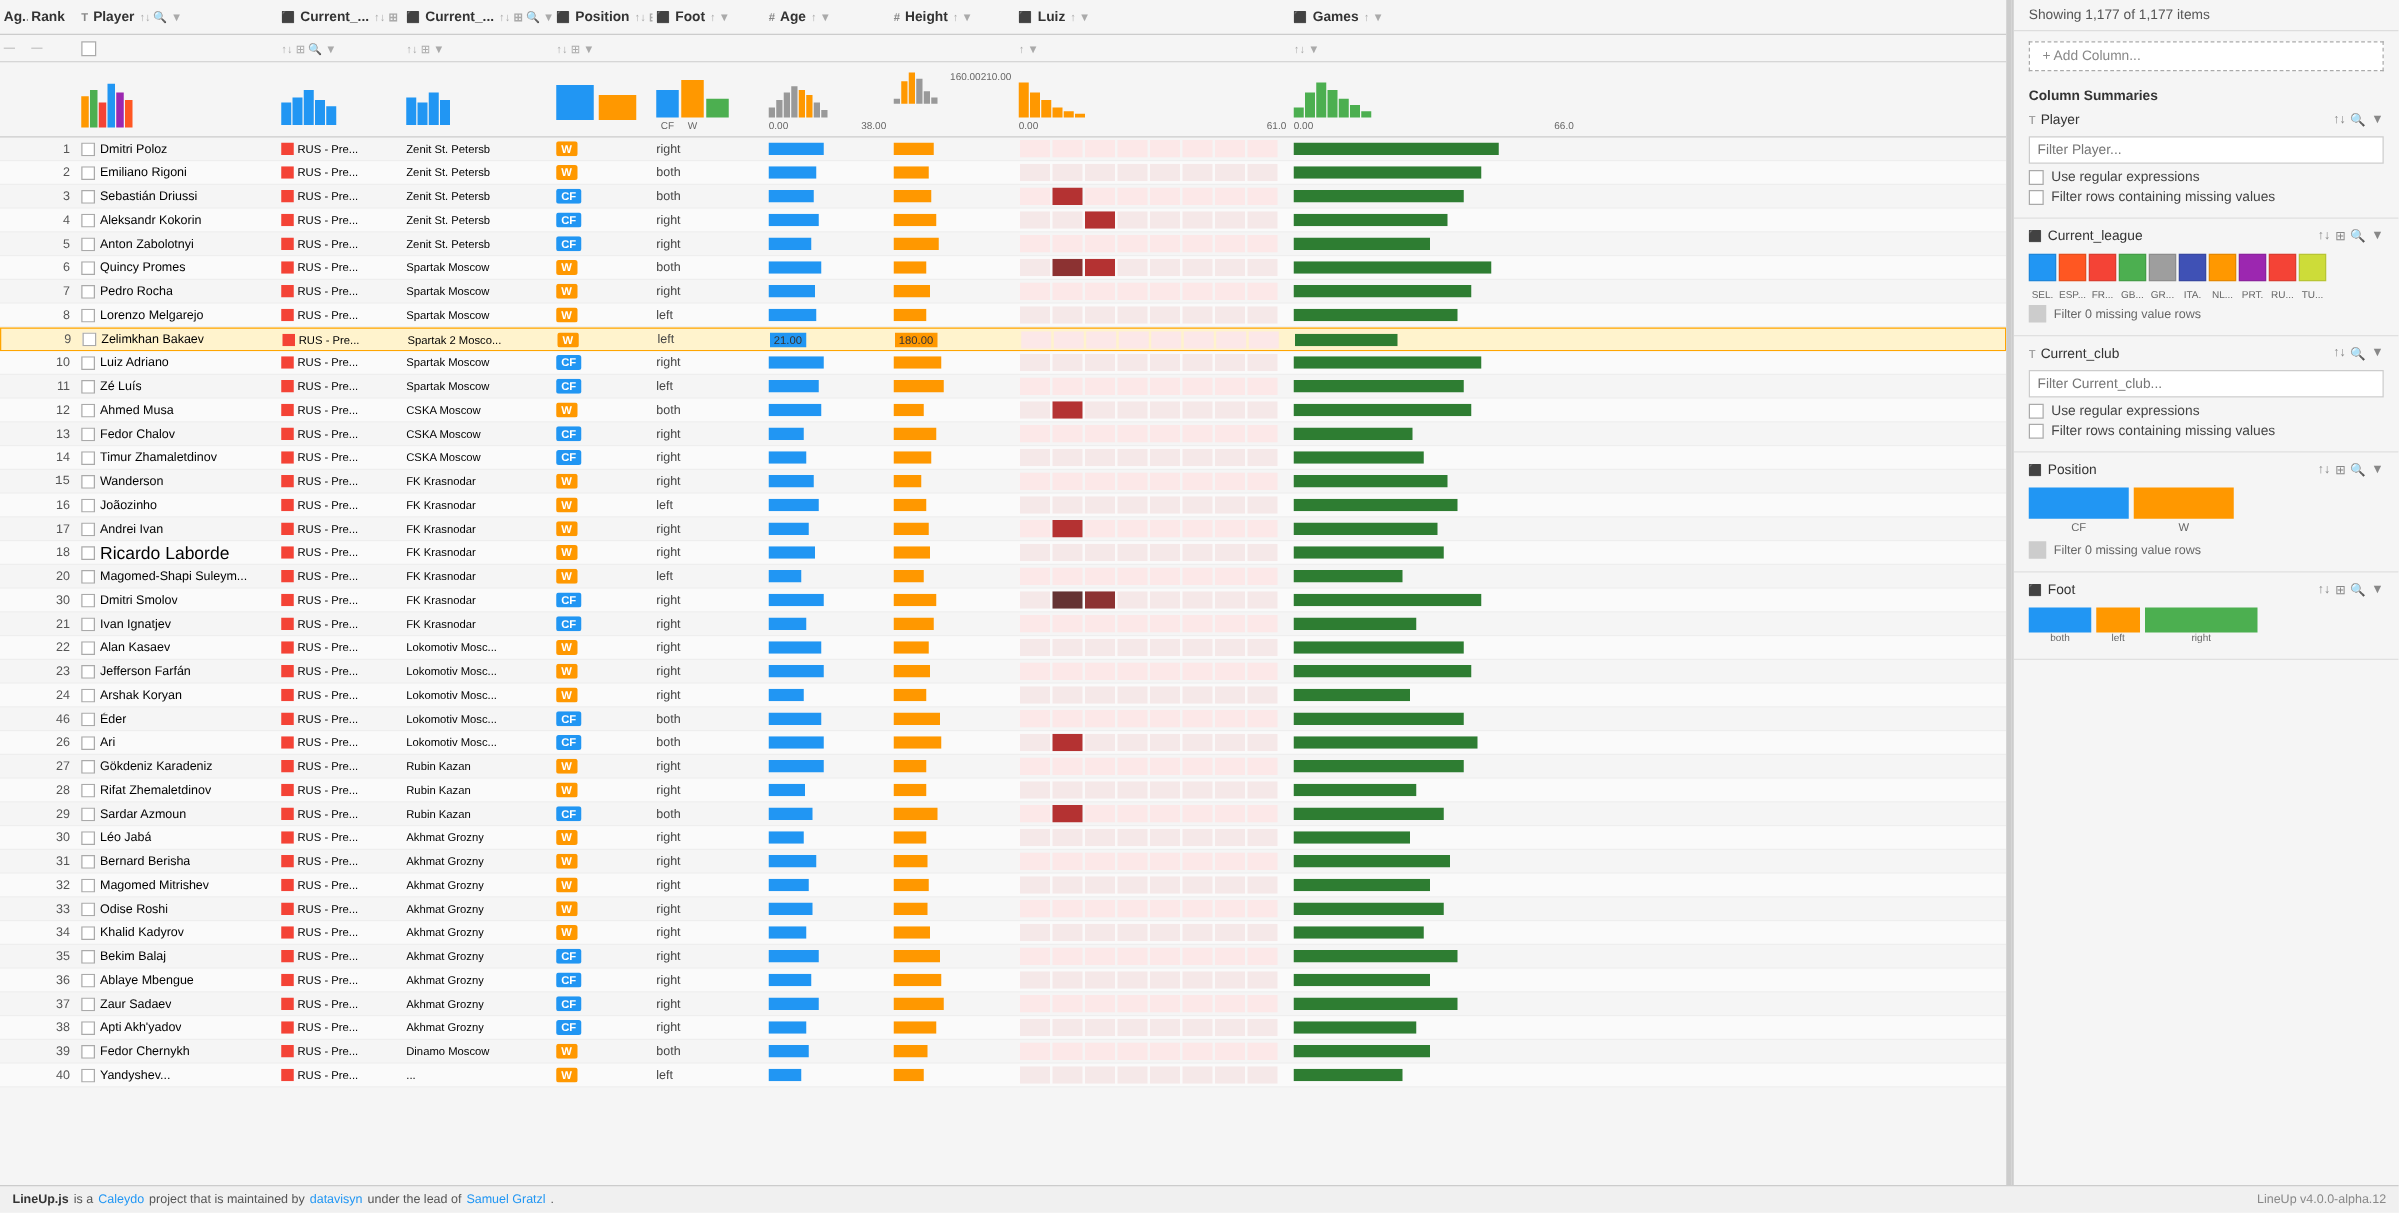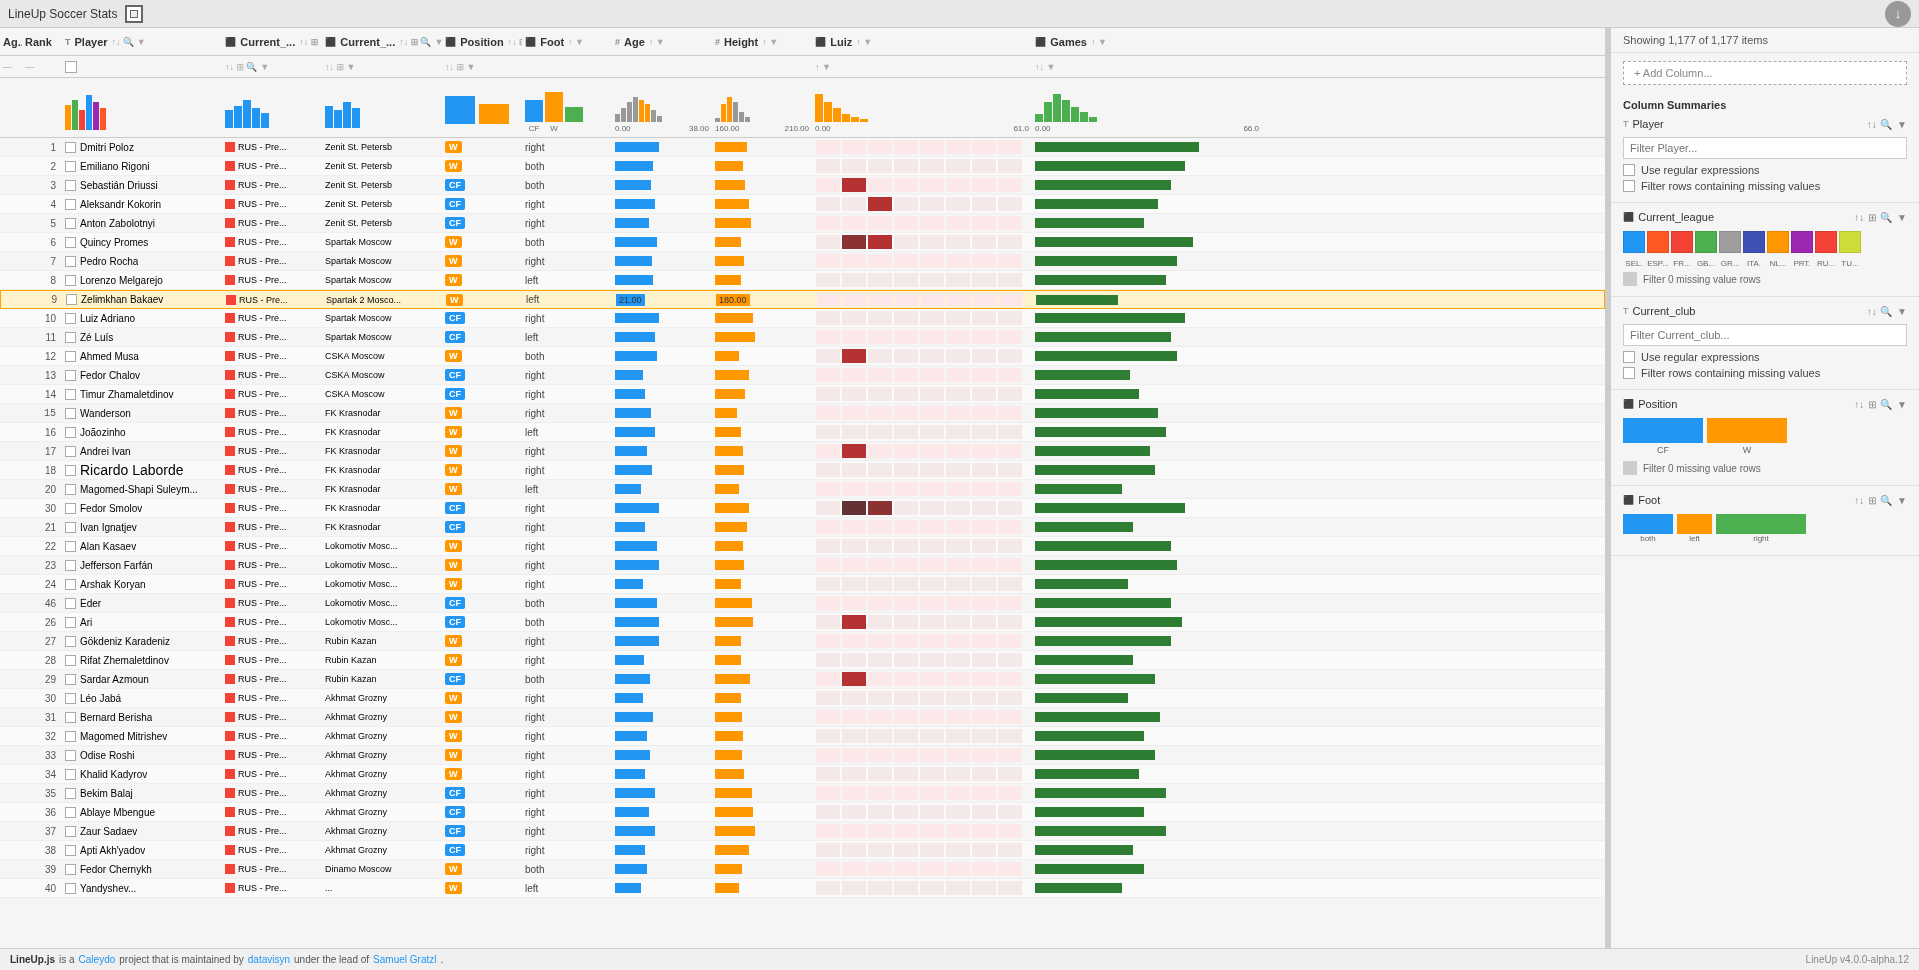--- a/index.html
+++ b/index.html
@@ -100,27 +100,20 @@
     .footer a { color: #2196F3; text-decoration: none; }
 
     
     .resize-handle { width: 4px; background: #ccc; cursor: col-resize; }
   </style>
 </head>
 <body>
 
 <div class="app-container">
 
-  <div class="title-bar">
-    <span style="font-size:12px;color:#333;">LineUp Soccer Stats</span>
-    <div style="width:18px;height:18px;border:2px solid #666;background:white;cursor:pointer;display:flex;align-items:center;justify-content:center;">
-      <div style="width:8px;height:8px;border:1px solid #666;background:#eee;"></div>
-    </div>
-    <div style="margin-left:auto;width:26px;height:26px;border-radius:50%;background:#999;color:white;display:flex;align-items:center;justify-content:center;cursor:pointer;font-size:13px;">↓</div>
-  </div>
 
   <div class="main-layout">
 
     <div class="table-area">
 
       <div class="header-row1">
         <div class="col-ag header-label">
           <span>Ag...</span>
         </div>
         <div class="col-rank header-label">
@@ -263,21 +256,21 @@
               <div style="width:5px;height:12px;background:#999;"></div>
               <div style="width:5px;height:6px;background:#999;"></div>
             </div>
             <div style="display:flex;justify-content:space-between;font-size:8px;color:#666;margin-top:2px;">
               <span>0.00</span>
               <span>38.00</span>
             </div>
           </div>
         </div>
         <div class="col-height">
-          <div style="display:flex;flex-direction:column;height:50px;justify-content:flex-end;">
+          <div style="display:flex;flex-direction:row;height:50px;justify-content:space-between;">
             <div style="display:flex;align-items:flex-end;gap:1px;height:28px;">
               <div style="width:5px;height:4px;background:#999;"></div>
               <div style="width:5px;height:18px;background:#FF9800;"></div>
               <div style="width:5px;height:25px;background:#FF9800;"></div>
               <div style="width:5px;height:20px;background:#999;"></div>
               <div style="width:5px;height:10px;background:#999;"></div>
               <div style="width:5px;height:5px;background:#999;"></div>
             </div>
             <div style="display:flex;justify-content:space-between;font-size:8px;color:#666;margin-top:2px;">
               <span>160.00</span>
@@ -1081,21 +1074,21 @@
     </div>
     <div class="cell cell-games" style="display:flex;align-items:center;">
       <div style="width:87px;height:10px;background:#2e7d32;"></div>
     </div>
   </div>
             <div class="data-row" style="background: rgb(250, 250, 250);">
     <div class="cell cell-ag"></div>
     <div class="cell cell-rank" style="justify-content:flex-end;padding-right:6px;font-size:10px;color:#555;">30</div>
     <div class="cell cell-player">
       <div class="checkbox" style="width:11px;height:11px;border:1px solid #aaa;background:white;margin-right:4px;flex-shrink:0;"></div>
-      <span style="font-size:10px;overflow:hidden;white-space:nowrap;text-overflow:ellipsis;max-width:130px;">Fedor Smolov</span>
+      <span style="font-size:10px;overflow:hidden;white-space:nowrap;text-overflow:ellipsis;max-width:130px;">Dmitri Smolov</span>
     </div>
     <div class="cell cell-current1">
       <div style="width:10px;height:10px;background:#F44336;margin-right:3px;flex-shrink:0;"></div>
       <span style="font-size:9px;overflow:hidden;white-space:nowrap;text-overflow:ellipsis;">RUS - Pre...</span>
     </div>
     <div class="cell cell-current2">
       <span style="font-size:9px;overflow:hidden;white-space:nowrap;text-overflow:ellipsis;">FK Krasnodar</span>
     </div>
     <div class="cell cell-position">
       <span class="pos-badge" style="background:#2196F3;padding:1px 4px;border-radius:2px;font-size:9px;font-weight:bold;color:white;">CF</span>

